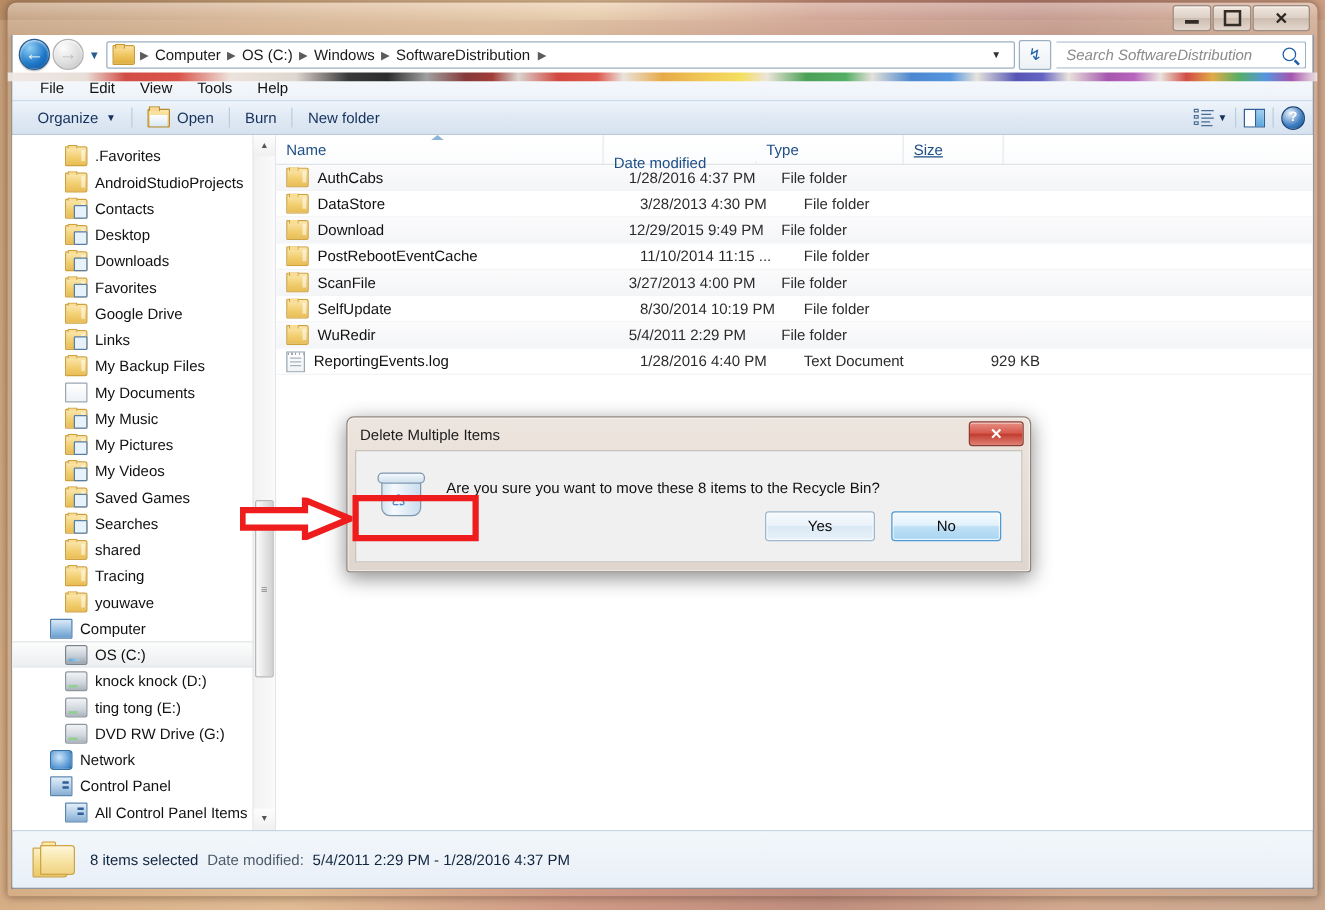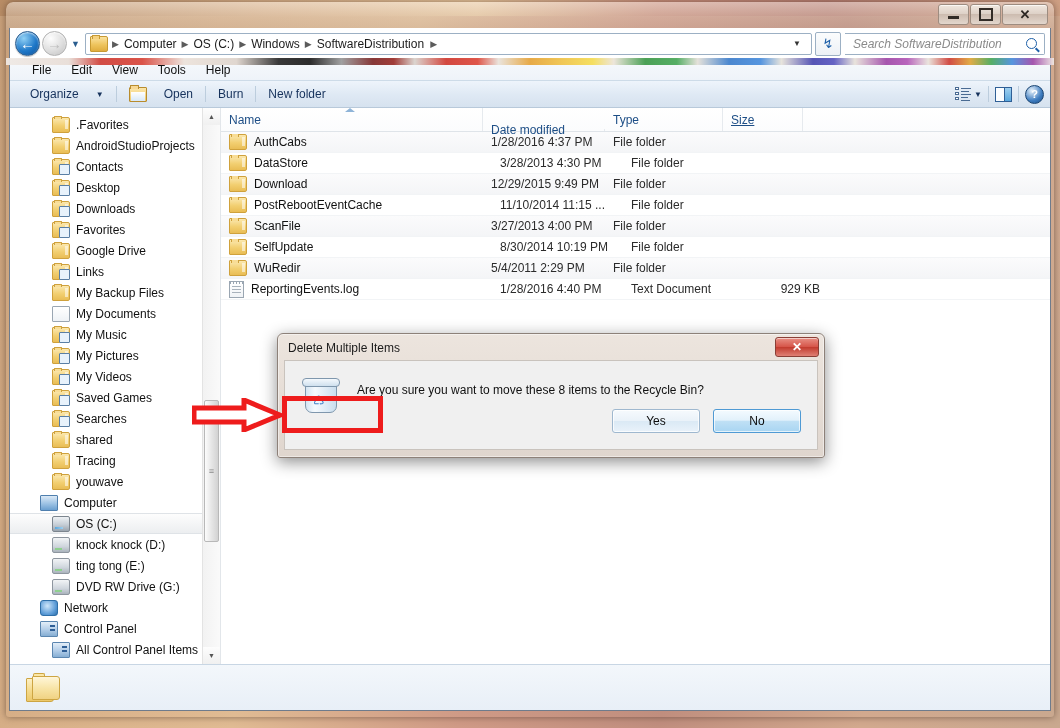--- a/index.html
+++ b/index.html
@@ -175,21 +175,21 @@
   
   #toolbar {
     position: absolute; left: 0; top: 52px; right: 0; height: 28px;
     background: linear-gradient(180deg,#eef4fb,#dfe9f4 52%,#d6e2ef);
     border-top: 1px solid #cddbe8;
     border-bottom: 1px solid #b8c9da;
     display: flex; align-items: center;
     padding: 0 6px 0 12px; box-sizing: border-box;
   }
   .tb-item {
-    font-size: 12px; color: #16325c; padding: 3px 8px; display: flex; align-items: center; gap: 17px;
+    font-size: 12px; color: #16325c; padding: 3px 8px; display: flex; align-items: center; gap: 6px;
   }
   .tb-caret { font-size: 8px; color: #16325c; }
   .tb-sep { width:1px; height:16px; background:#bccddd; margin: 0 4px; }
   .open-ico {
     width: 16px; height: 13px; position: relative; flex: none;
     background: linear-gradient(180deg,#fbe6ab,#f0c866);
     border: 1px solid #b88c2e; border-radius: 1px;
   }
   .open-ico:before {
     content:""; position:absolute; left:0; top:-3px; width:7px; height:3px;
@@ -358,21 +358,21 @@
     box-sizing: border-box;
   }
   .frow.alt { background: linear-gradient(180deg,#fbfbfc,#f4f5f7); }
   .frow.plain { background: #fff; gap: 9px; }
   .fc {
     box-sizing: border-box;
     overflow: hidden; white-space: nowrap;
     display: flex; align-items: center;
   }
   .fc.name { width: 262px; padding-left: 8px; gap: 7px; }
-  .fc.date { width: 122px; padding-left: 8px; color: #2b2b2b; }
+  .fc.date { width: 122px; padding-left: 8px; color: #2b2b2b; margin-left: 12px; }
   .fc.type { width: 118px; padding-left: 8px; color: #2b2b2b; }
   .fc.size { width: 80px; padding-right: 10px; justify-content: flex-end; color: #2b2b2b; }
   .ico-txt {
     width: 13px; height: 15px; flex: none; position: relative;
     background: linear-gradient(180deg,#ffffff,#f0f3f6);
     border: 1px solid #9aa6b2;
   }
   .ico-txt i {
     position: absolute; left: 2px; top: 4px; right: 2px; height: 1px;
     background: #a8b2bc;
@@ -874,20 +874,25 @@
           </div>
       </div>
     </div>
 
     <div id="statusbar">
       <div id="status-ico">
         <div class="f1"></div>
         <div class="tab"></div>
         <div class="f2"></div>
       </div>
+      <div id="status-text">
+        <span id="status-sel">8 items selected</span>
+        <span id="status-dm-label">Date modified:</span>
+        <span id="status-dm-val">5/4/2011 2:29 PM - 1/28/2016 4:37 PM</span>
+      </div>
     </div>
 
   </div>
 
   <div id="color-strip"></div>
 </div>
 
 <div id="dialog">
   <div id="dlg-title">Delete Multiple Items</div>
   <div id="dlg-close">

